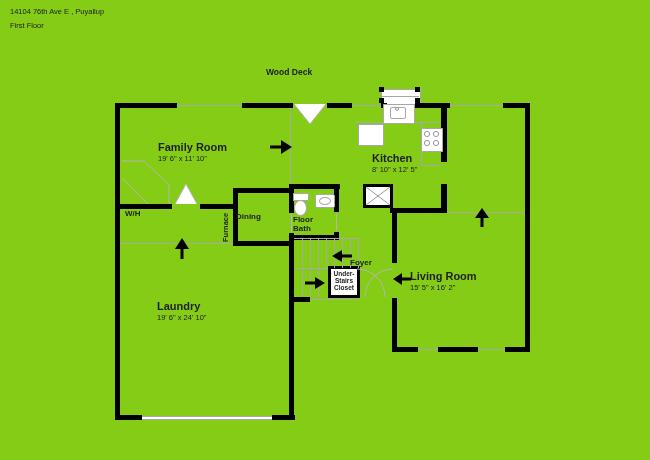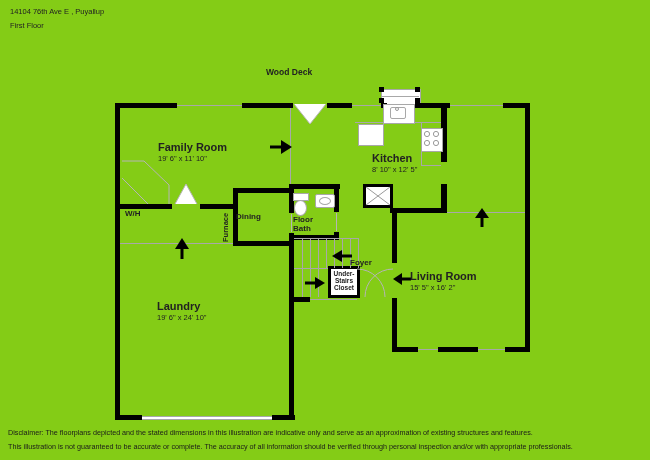--- a/index.html
+++ b/index.html
@@ -205,16 +205,14 @@
   <div class="label" style="left:157px;top:300px;width:100px;">
     <span class="room-name">Laundry</span>
     <span class="room-dims">19' 6" x 24' 10"</span>
   </div>
   <div class="label small-name" style="left:236px;top:212px;width:56px;">Dining</div>
   <div class="label small-name" style="left:293px;top:215px;width:30px;">Floor Bath</div>
   <div class="label small-name" style="left:350px;top:258px;width:50px;">Foyer</div>
   <div class="label small-name" style="left:125px;top:209px;width:30px;text-align:left;">W/H</div>
   <div class="vertical-label" style="left:221px;top:206px;height:42px;">Furnace</div>
 
-  <div class="disc" style="left:8px;top:428px;">Disclaimer: The floorplans depicted and the stated dimensions in this illustration are indicative only and serve as an approximation of existing structures and features.</div>
-  <div class="disc" style="left:8px;top:442px;">This illustration is not guaranteed to be accurate or complete. The accuracy of all information should be verified through personal inspection and/or with appropriate professionals.</div>
 
 </div>
 
 </body></html>

